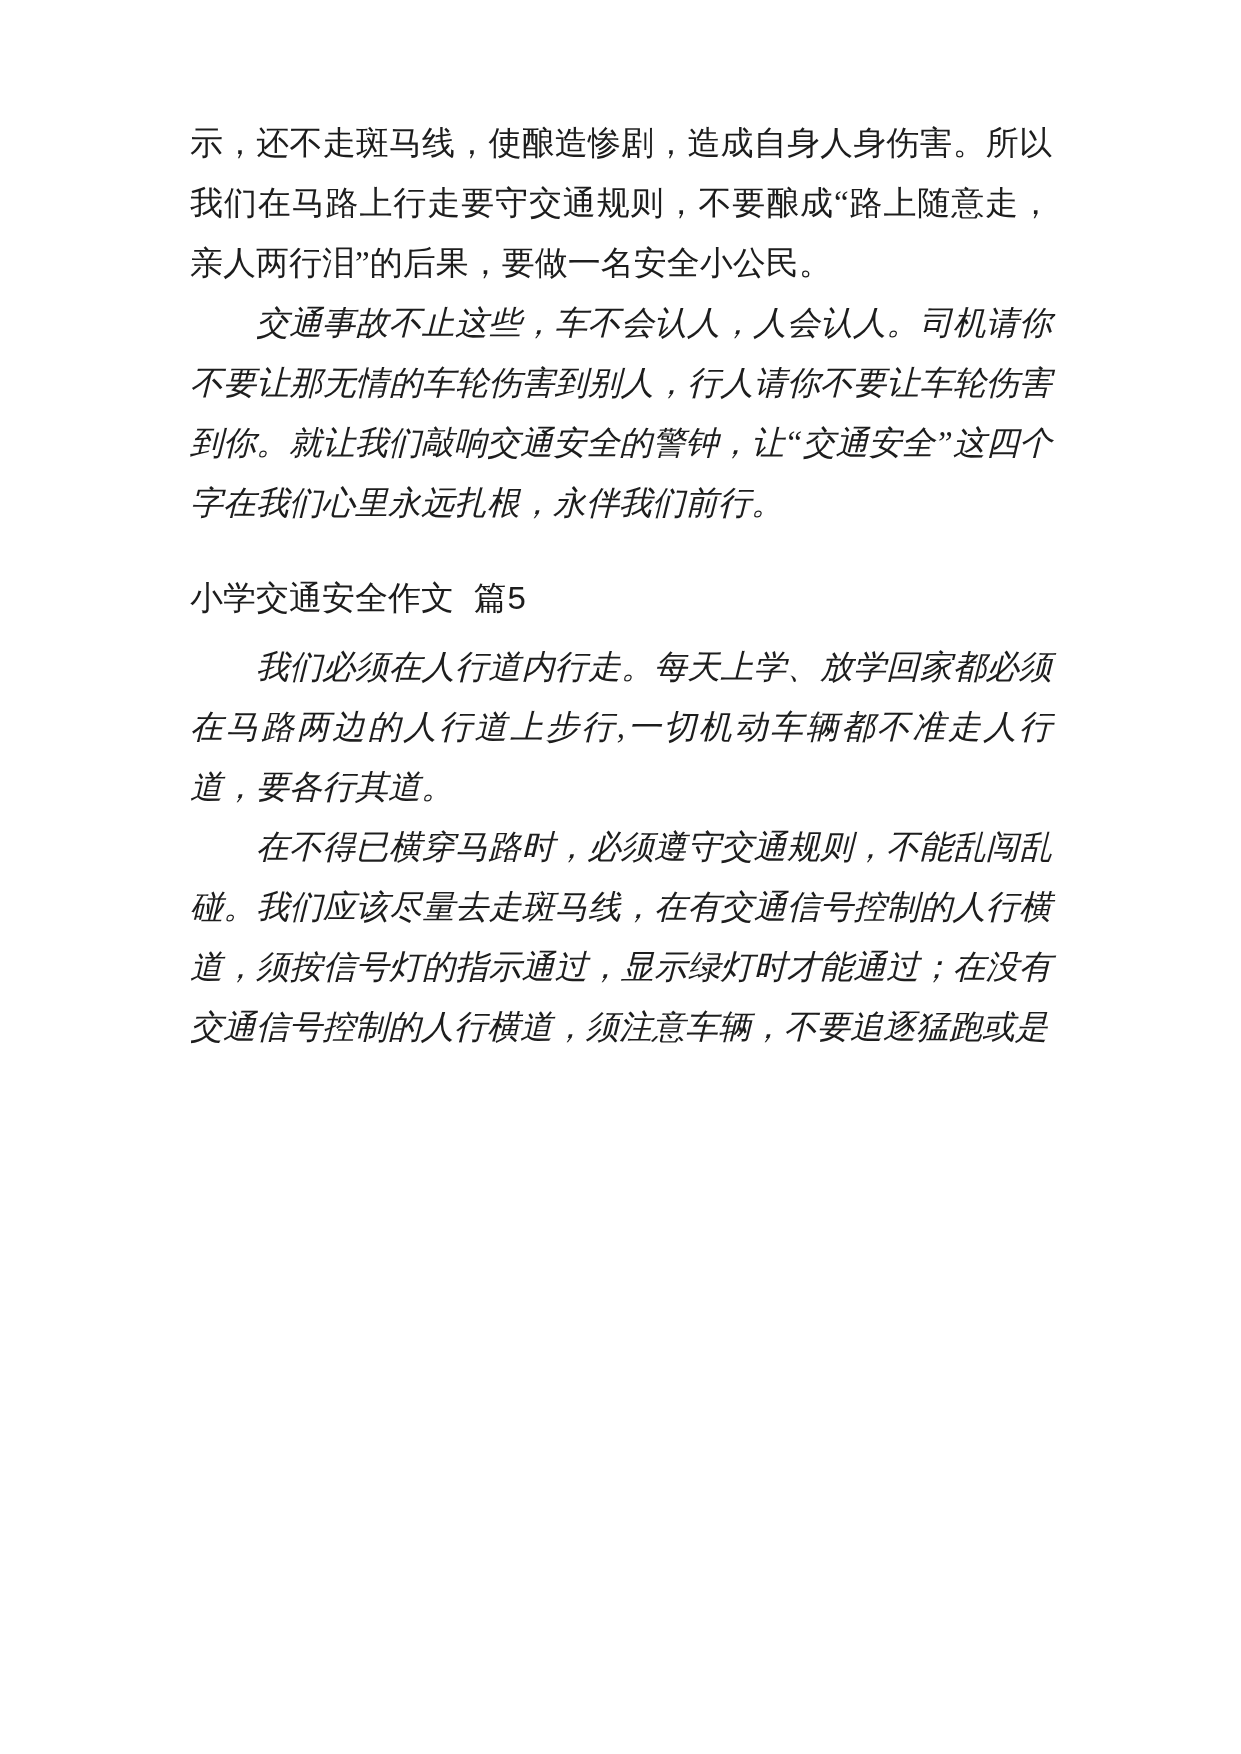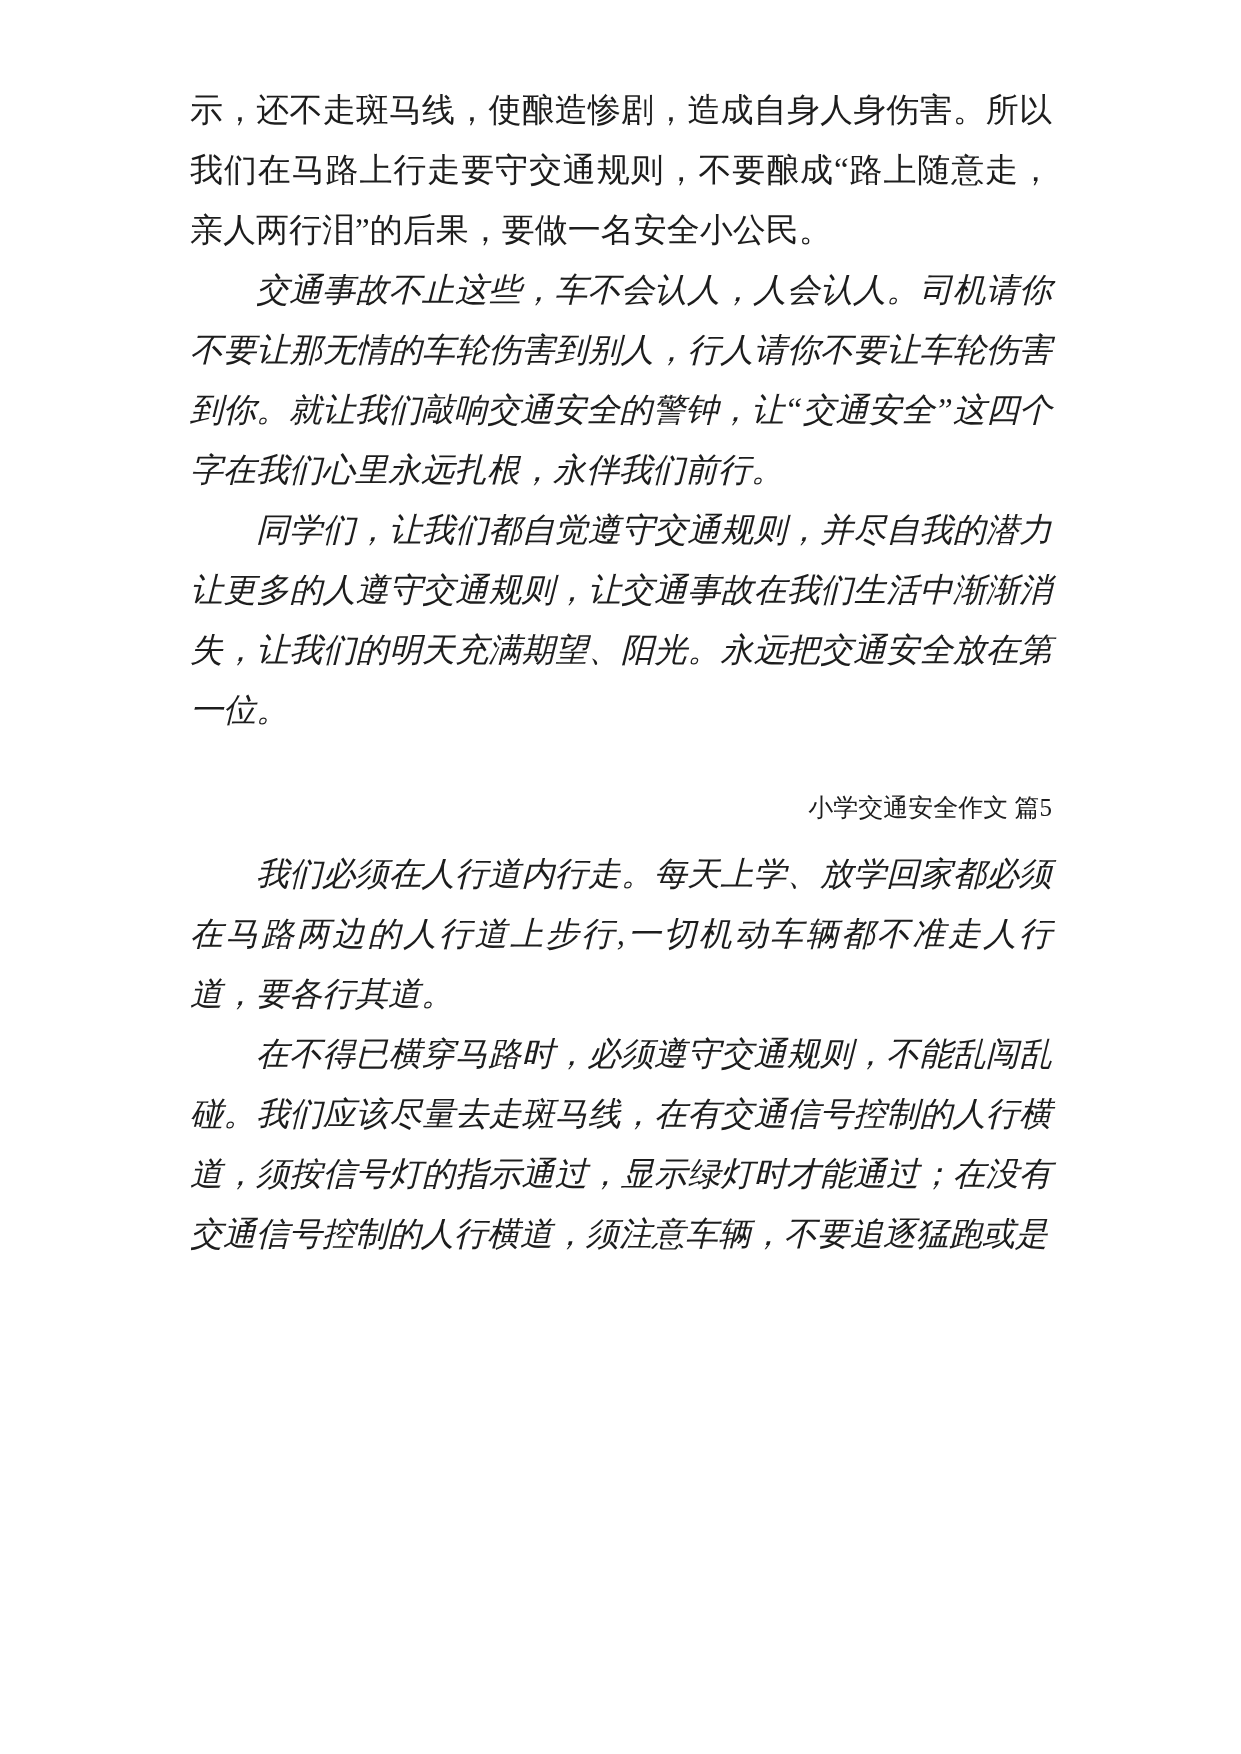--- a/index.html
+++ b/index.html
@@ -12,54 +12,54 @@
     width: 1241px;
     height: 1754px;
     font-family: "Liberation Serif", "DejaVu Serif", serif;
     color: #1d1d1d;
     overflow: hidden;
   }
   .page {
     box-sizing: border-box;
     width: 1241px;
     height: 1754px;
-    padding: 80px 189px 0 190px;
+    padding: 113px 189px 0 190px;
     background: #ffffff;
     overflow: hidden;
   }
   .para {
     margin: 0;
     font-size: 33px;
     line-height: 60px;
     text-align: justify;
     text-justify: inter-ideograph;
     word-break: break-all;
   }
   .para.indent {
     text-indent: 66px;
     font-style: italic;
   }
   .section-heading {
-    font-size: 25px;
+    font-size: 33px;
     font-weight: 400;
     line-height: 40px;
     margin: 48px 0 16px 0;
-    text-align: right;
+    text-align: left;
+    font-family: Liberation Mono, monospace;
   }
 </style>
 </head>
 <body>
 
 <div class="page">
 
   <p class="para">示，还不走斑马线，使酿造惨剧，造成自身人身伤害。所以我们在马路上行走要守交通规则，不要酿成“路上随意走，亲人两行泪”的后果，要做一名安全小公民。</p>
 
   <p class="para indent">交通事故不止这些，车不会认人，人会认人。司机请你不要让那无情的车轮伤害到别人，行人请你不要让车轮伤害到你。就让我们敲响交通安全的警钟，让“交通安全”这四个字在我们心里永远扎根，永伴我们前行。</p>
 
-  <p class="para indent">同学们，让我们都自觉遵守交通规则，并尽自我的潜力让更多的人遵守交通规则，让交通事故在我们生活中渐渐消失，让我们的明天充满期望、阳光。永远把交通安全放在第一位。</p>
 
   <h2 class="section-heading">小学交通安全作文 篇5</h2>
 
 
 
   <p class="para indent">我们必须在人行道内行走。每天上学、放学回家都必须在马路两边的人行道上步行,一切机动车辆都不准走人行道，要各行其道。</p>
 
   <p class="para indent">在不得已横穿马路时，必须遵守交通规则，不能乱闯乱碰。我们应该尽量去走斑马线，在有交通信号控制的人行横道，须按信号灯的指示通过，显示绿灯时才能通过；在没有交通信号控制的人行横道，须注意车辆，不要追逐猛跑或是</p>
 
 </div>

